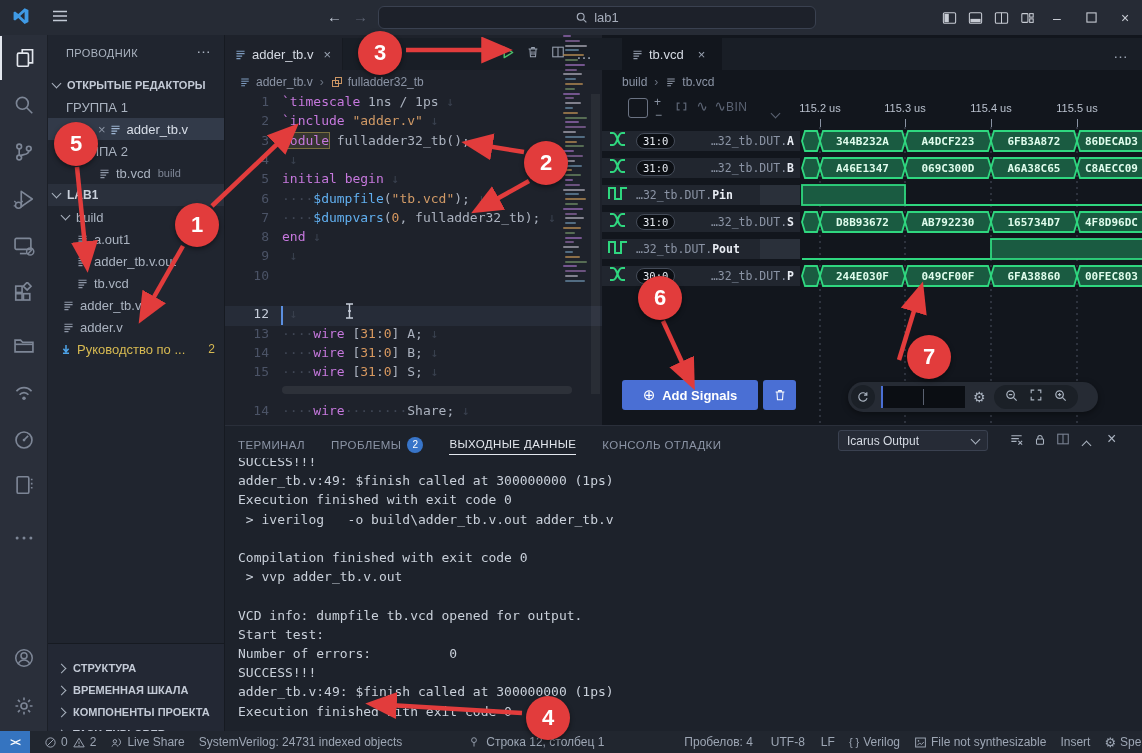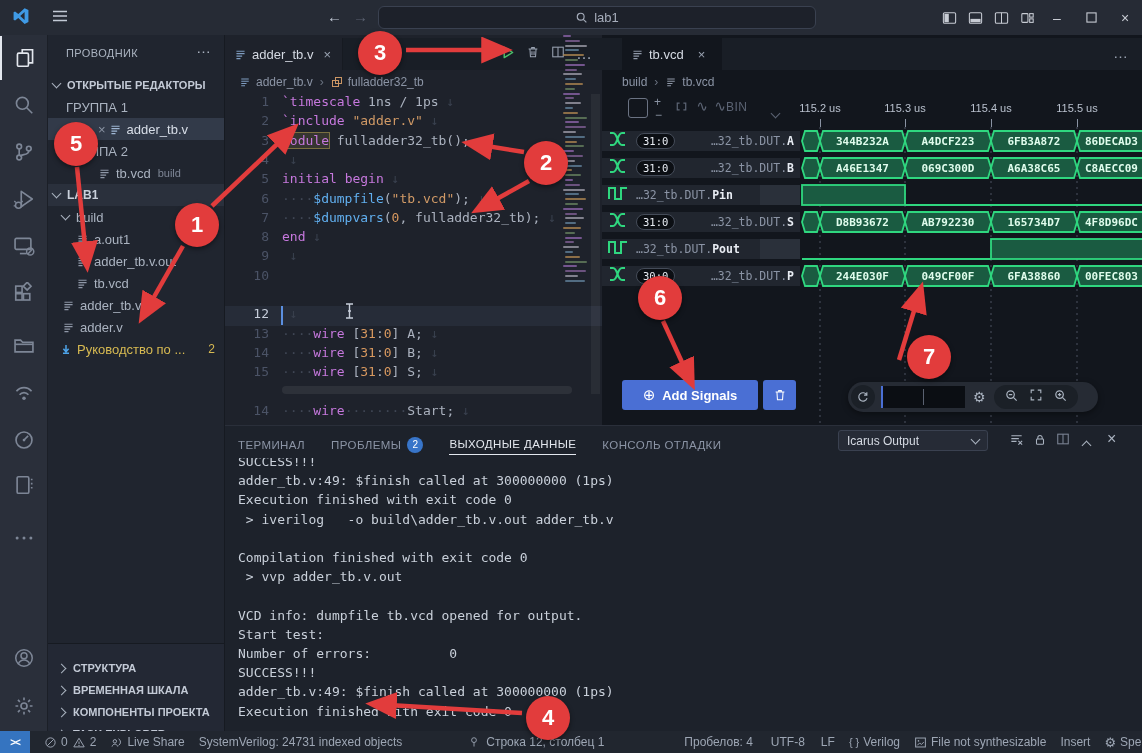--- a/index.html
+++ b/index.html
@@ -493,21 +493,21 @@
         <div class="cl" style="top: 77.2px;"><span class="gut">5</span><span class="code"><span class="tk-kw">initial</span><span class="tk-id"> </span><span class="tk-kw">begin</span><span class="tk-eol"> ↓</span></span></div>
         <div class="cl" style="top: 96.5px;"><span class="gut">6</span><span class="code"><span class="tk-ws">····</span><span class="tk-fn">$dumpfile</span><span class="tk-id">(</span><span class="tk-str">"tb.vcd"</span><span class="tk-id">);</span><span class="tk-eol"> ↓</span></span></div>
         <div class="cl" style="top: 115.8px;"><span class="gut">7</span><span class="code"><span class="tk-ws">····</span><span class="tk-fn">$dumpvars</span><span class="tk-id">(</span><span class="tk-num">0</span><span class="tk-id">, fulladder32_tb);</span><span class="tk-eol"> ↓</span></span></div>
         <div class="cl" style="top: 135.1px;"><span class="gut">8</span><span class="code"><span class="tk-kw">end</span><span class="tk-eol"> ↓</span></span></div>
         <div class="cl" style="top: 154.4px;"><span class="gut">9</span><span class="code"><span class="tk-eol"> ↓</span></span></div>
         <div class="cl" style="top: 173.7px;"><span class="gut">10</span></div>
         <div class="cl cur" style="top: 212.3px;"><span class="gut">12</span><span class="code"><span class="tk-eol"> ↓</span></span><span id="caret12"></span></div>
         <div class="cl" style="top: 231.6px;"><span class="gut">13</span><span class="code"><span class="tk-ws">····</span><span class="tk-kw">wire</span><span class="tk-id"> [</span><span class="tk-num">31</span><span class="tk-id">:</span><span class="tk-num">0</span><span class="tk-id">] A;</span><span class="tk-eol"> ↓</span></span></div>
         <div class="cl" style="top: 250.9px;"><span class="gut">14</span><span class="code"><span class="tk-ws">····</span><span class="tk-kw">wire</span><span class="tk-id"> [</span><span class="tk-num">31</span><span class="tk-id">:</span><span class="tk-num">0</span><span class="tk-id">] B;</span><span class="tk-eol"> ↓</span></span></div>
         <div class="cl" style="top: 270.2px;"><span class="gut">15</span><span class="code"><span class="tk-ws">····</span><span class="tk-kw">wire</span><span class="tk-id"> [</span><span class="tk-num">31</span><span class="tk-id">:</span><span class="tk-num">0</span><span class="tk-id">] S;</span><span class="tk-eol"> ↓</span></span></div>
-        <div class="cl" style="top: 308.8px;"><span class="gut">14</span><span class="code"><span class="tk-ws">····</span><span class="tk-kw">wire</span><span class="tk-ws">········</span><span class="tk-id">Start;</span><span class="tk-eol"> ↓</span></span></div>
+        <div class="cl" style="top: 308.8px;"><span class="gut">14</span><span class="code"><span class="tk-ws">····</span><span class="tk-kw">wire</span><span class="tk-ws">········</span><span class="tk-id">Share;</span><span class="tk-eol"> ↓</span></span></div>
       </div>
     <div id="minimap">
         <div class="mm-bar" style="top: 0px; left: 0px; width: 8px; background: rgb(138, 99, 168);"></div>
         <div class="mm-bar" style="top: 4.8px; left: 2px; width: 15px; background: rgb(126, 95, 147);"></div>
         <div class="mm-bar" style="top: 9.6px; left: 2px; width: 22px; background: rgb(154, 154, 166);"></div>
         <div class="mm-bar" style="top: 14.4px; left: 2px; width: 14px; background: rgb(95, 127, 152);"></div>
         <div class="mm-bar" style="top: 19.2px; left: 0px; width: 21px; background: rgb(168, 130, 79);"></div>
         <div class="mm-bar" style="top: 24px; left: 2px; width: 13px; background: rgb(100, 128, 94);"></div>
         <div class="mm-bar" style="top: 28.8px; left: 2px; width: 20px; background: rgb(138, 99, 168);"></div>
         <div class="mm-bar" style="top: 33.6px; left: 2px; width: 12px; background: rgb(126, 95, 147);"></div>

